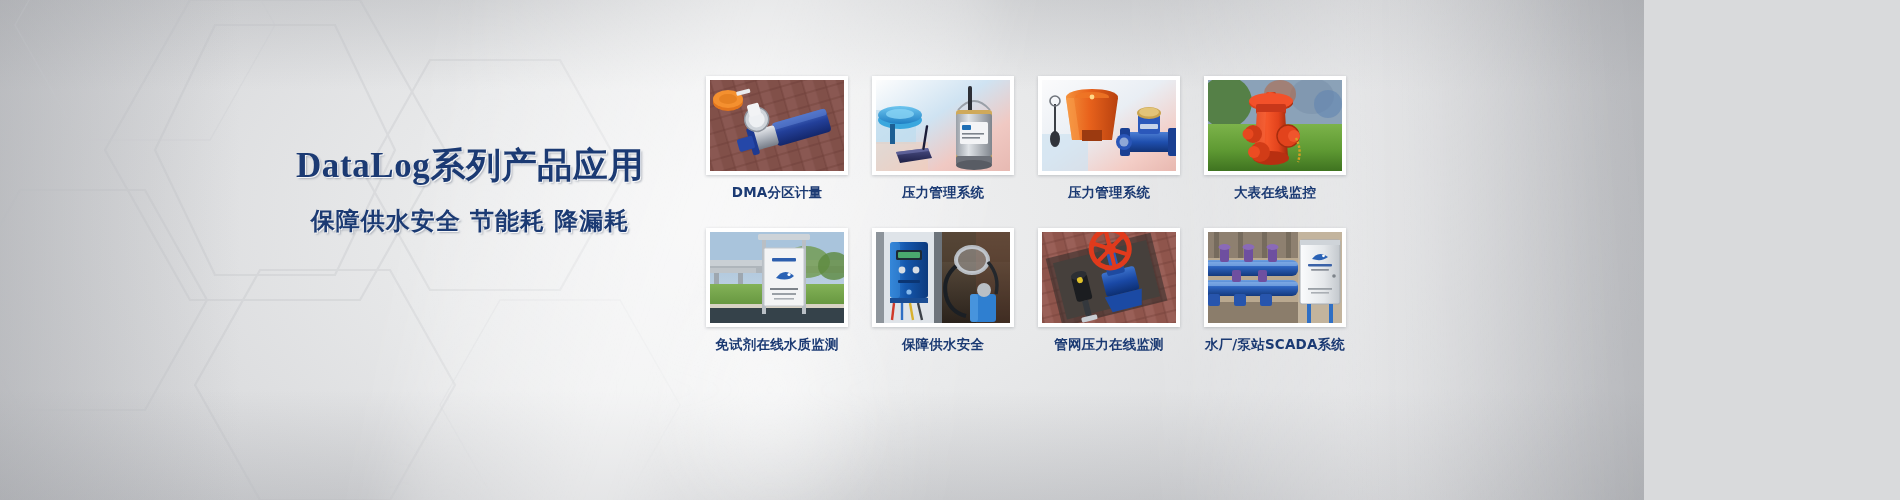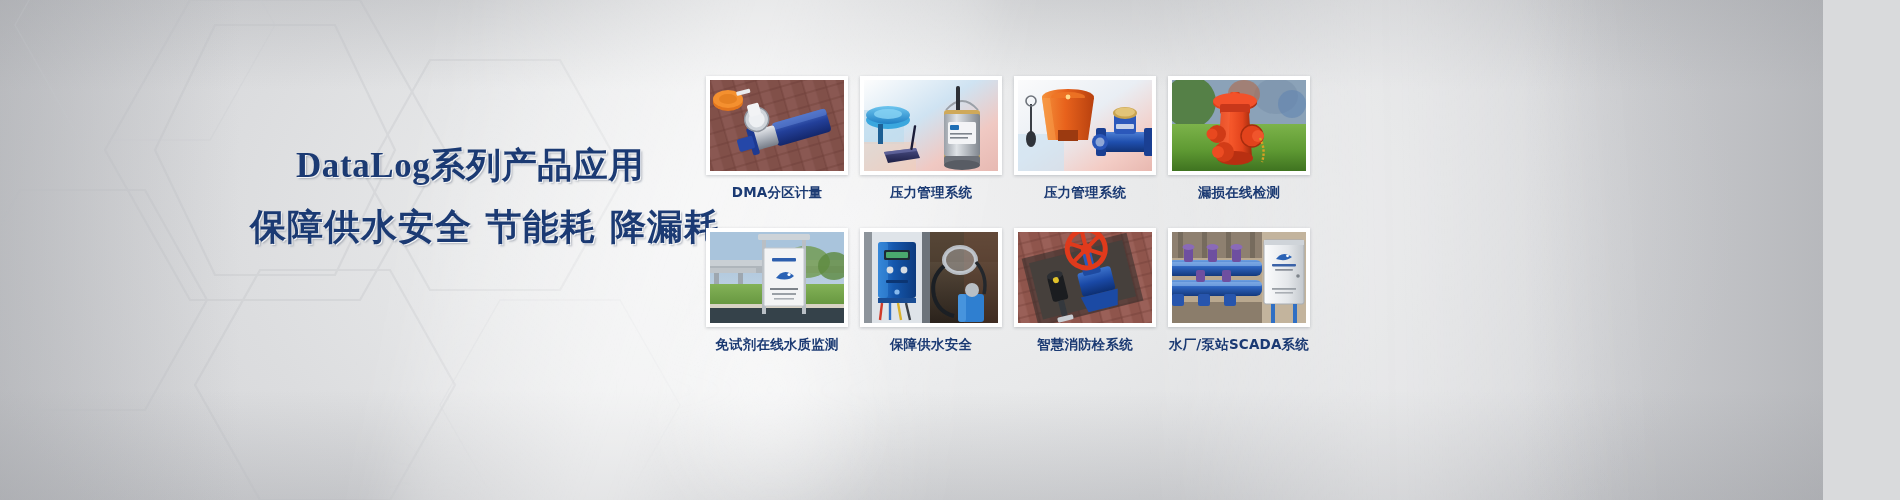--- a/index.html
+++ b/index.html
@@ -6,21 +6,21 @@
   html,body { width:1900px; height:500px; overflow:hidden; }
   body {
     font-family:"Liberation Sans","DejaVu Sans",sans-serif;
     background:#d9dadc;
     position:relative;
   }
 
   
   #banner {
     position:absolute; inset:0;
-    width:1823px; height:500px;
+    width:1644px; height:500px;
     overflow:hidden;
     background:
       radial-gradient(ellipse 900px 520px at 46% 44%, #f2f2f3 0%, #e8e9ea 38%, #dcdddf 68%, #d2d3d6 100%),
       linear-gradient(105deg,#d4d5d8 0%,#e9eaeb 22%,#f1f1f2 42%,#e4e5e7 66%,#d2d3d6 88%,#c9cacd 100%);
   }
   .vign-l { position:absolute; left:0; top:0; width:240px; height:500px;
     background:linear-gradient(90deg,rgba(150,152,157,.42),rgba(150,152,157,0)); }
   .vign-r { position:absolute; right:0; top:0; width:300px; height:500px;
     background:linear-gradient(270deg,rgba(150,152,157,.45),rgba(150,152,157,0)); }
   .vign-t { position:absolute; left:0; top:0; width:1900px; height:90px;
@@ -49,29 +49,29 @@
   #headline { position:absolute; left:250px; top:148px; width:440px; text-align:center; }
   .hl-line { color:#1b3a73; white-space:nowrap; line-height:1; }
   .hl1 {
     font-family:"Liberation Serif","DejaVu Serif",serif;
     font-weight:bold; font-size:35px; letter-spacing:.6px;
     text-shadow: 1px 1px 0 rgba(255,255,255,.85), 2px 2px 2px rgba(90,100,120,.40);
     margin-bottom:26px;
   }
   .hl2 {
     font-family:"DejaVu Sans","Liberation Sans",sans-serif;
-    font-weight:bold; font-size:36px; letter-spacing:1px;
+    font-weight:bold; font-size:24px; letter-spacing:1px;
     text-shadow: 1px 1px 0 rgba(255,255,255,.85), 2px 2px 2px rgba(90,100,120,.40);
   }
 
   
   #grid { position:absolute; left:706px; top:76px; width:1140px; }
   .row { display:flex; gap:0; }
   .row + .row { margin-top:26px; }
-  .card { width:142px; margin-right:3px; }
+  .card { width:142px; margin-right:15px; }
   .card:nth-child(1) { margin-left:0; }
   .thumb {
     width:142px; height:99px;
     background:#fff;
     padding:4px;
     box-shadow:0 1px 3px rgba(90,95,105,.30);
     position:relative; overflow:hidden;
   }
   .ph { width:100%; height:100%; position:relative; overflow:hidden; display:block; }
   .cap {
@@ -332,21 +332,21 @@
                 </g>
                 <g>
                   <circle cx="12" cy="56" r="10" fill="#d23c17"></circle>
                   <circle cx="6" cy="56" r="6" fill="#ec4c22"></circle>
                 </g>
                 <path d="M48 42 Q54 54 50 66" stroke="#d8a023" stroke-width="2.4" fill="none" stroke-dasharray="2.4 1.6"></path>
               </g>
             </svg>
           </div>
         </div>
-        <div class="cap">漏损在线检测</div>
+        <div class="cap">大表在线监控</div>
       </div>
 
     </div>
 
     <div class="row">
 
       <div class="card">
         <div class="thumb">
           <div class="ph">
             <svg viewBox="0 0 134 91" preserveAspectRatio="xMidYMid slice">
@@ -486,21 +486,21 @@
                   <rect x="0" y="0" width="16" height="26" rx="3" fill="#1b1d20"></rect>
                   <ellipse cx="8" cy="0" rx="8" ry="4" fill="#2c2f34"></ellipse>
                   <circle cx="8" cy="5" r="3" fill="#e0c22a"></circle>
                   <rect x="5" y="26" width="6" height="16" fill="#34383d"></rect>
                   <rect x="0" y="42" width="16" height="5" rx="1.5" fill="#c9ced4"></rect>
                 </g>
               </g>
             </svg>
           </div>
         </div>
-        <div class="cap">智慧消防栓系统</div>
+        <div class="cap">管网压力在线监测</div>
       </div>
 
       <div class="card">
         <div class="thumb">
           <div class="ph">
             <svg viewBox="0 0 134 91" preserveAspectRatio="xMidYMid slice">
               <defs>
                 <linearGradient id="pipe8" x1="0" y1="0" x2="0" y2="1">
                   <stop offset="0" stop-color="#6ea0e0"></stop>
                     <stop offset="45%" stop-color="#2c62bd"></stop>

